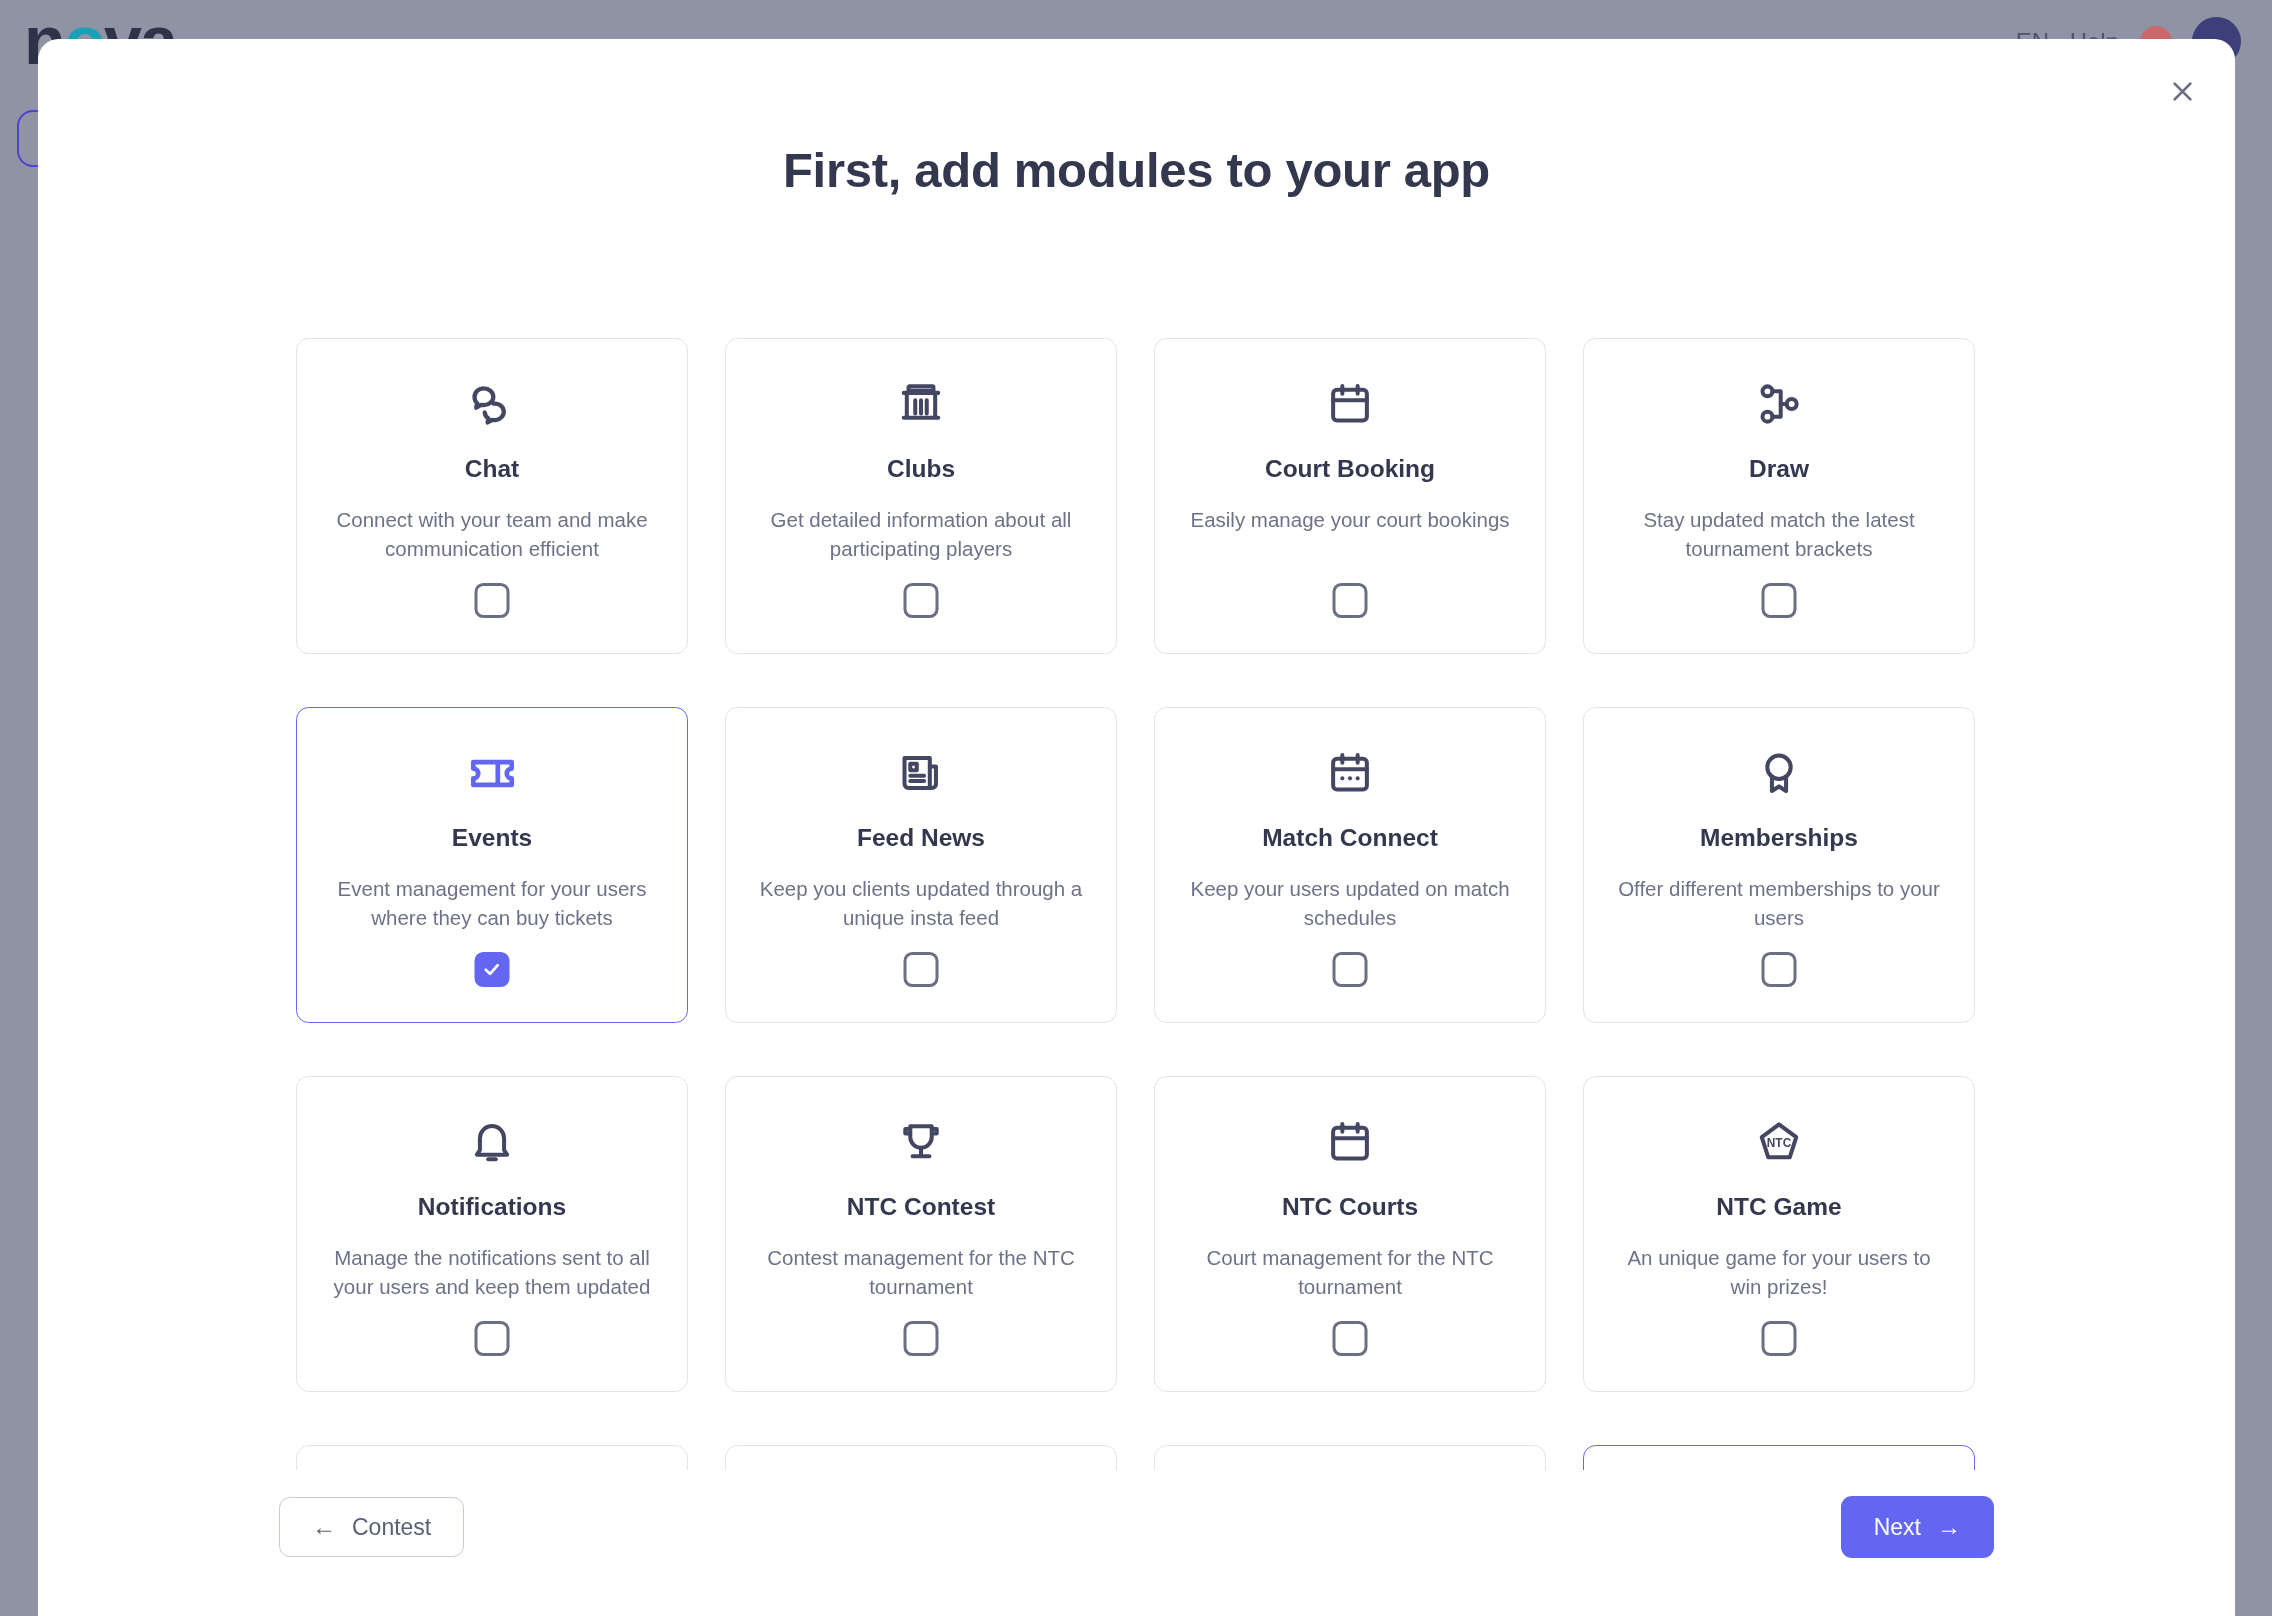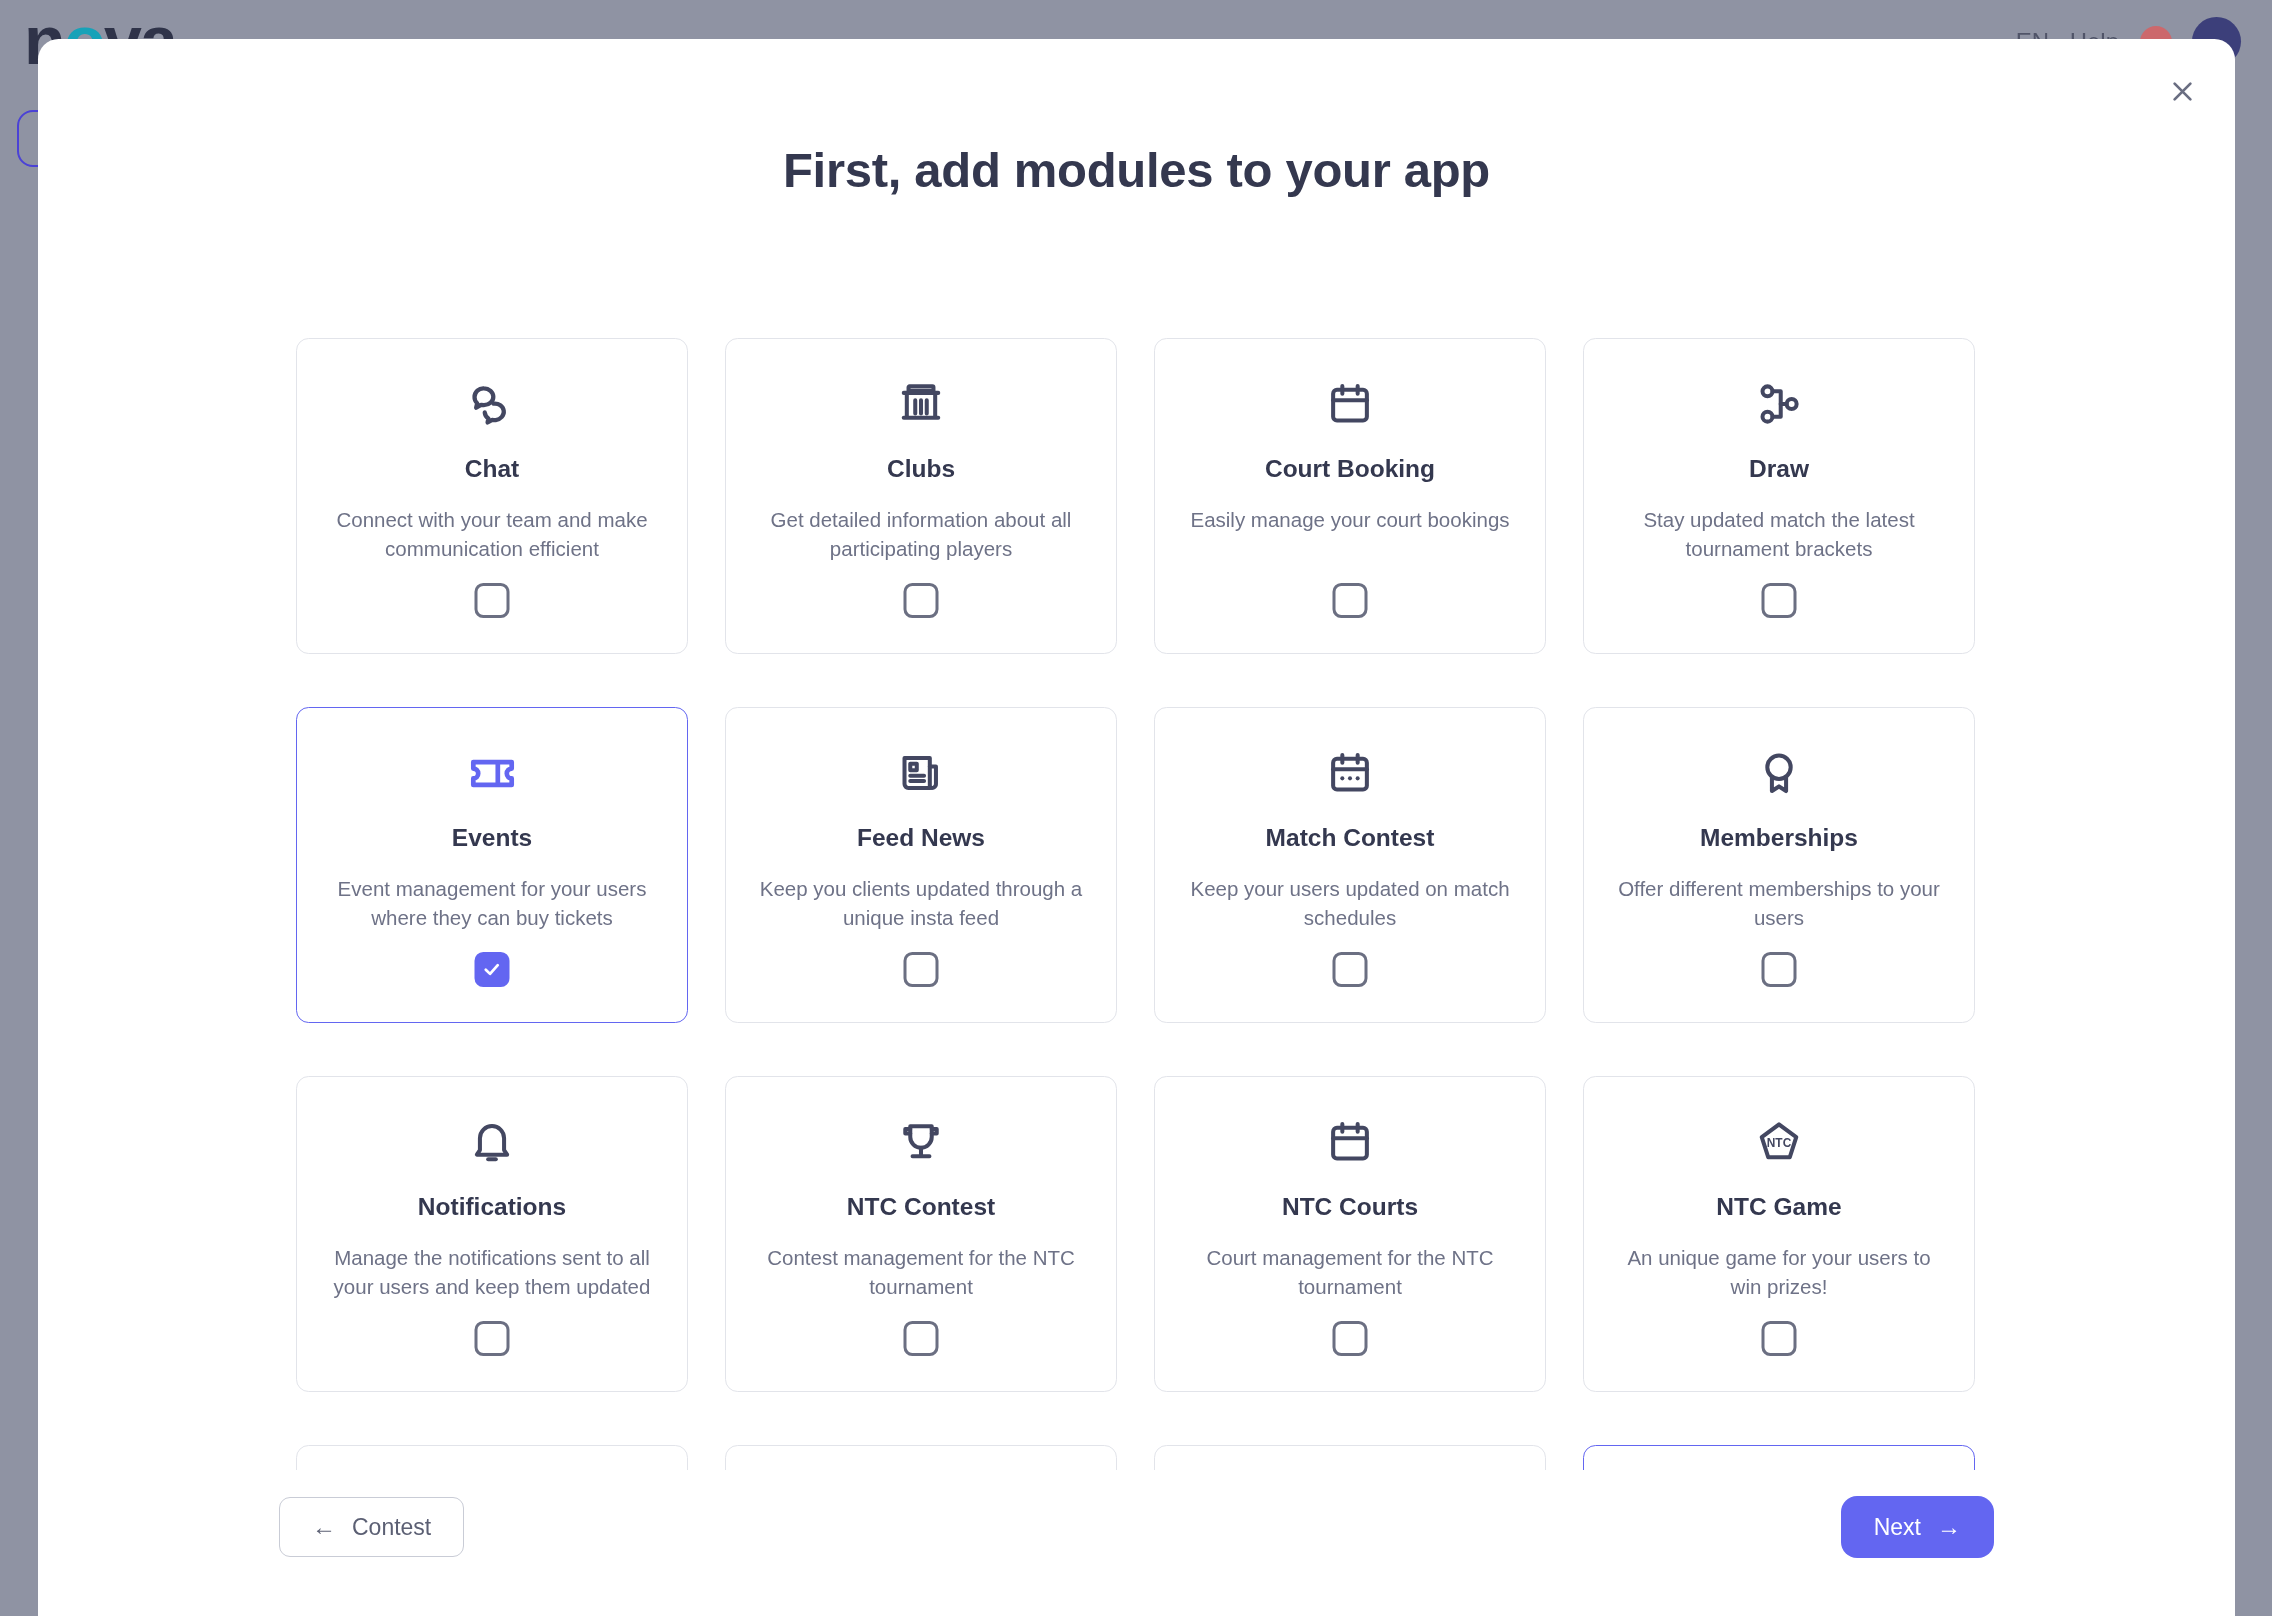--- a/index.html
+++ b/index.html
@@ -217,21 +217,21 @@
     font-family: inherit;
     cursor: pointer;
   }
   #next-btn {
     display: flex;
     align-items: center;
     gap: 16px;
     height: 62px;
     padding: 0 33px;
     border: none;
-    border-radius: 16px;
+    border-radius: 11px;
     background: #6366f1;
     font-size: 23px;
     color: #fff;
     font-family: inherit;
     cursor: pointer;
   }
   .arrow { font-size: 24px; line-height: 1; }
 </style>
 </head>
 <body>
@@ -346,21 +346,21 @@
           <div class="card-icon">
             <svg width="46" height="46" viewBox="0 0 24 24" fill="none" stroke="currentColor" stroke-width="2.1" stroke-linecap="round" stroke-linejoin="round">
               <rect x="3.2" y="4.6" width="17.6" height="16" rx="2"></rect>
               <path d="M3.2 10h17.6"></path>
               <path d="M8 2.6v4M16 2.6v4"></path>
               <circle cx="8" cy="14.8" r="1.05" fill="currentColor" stroke="none"></circle>
               <circle cx="12" cy="14.8" r="1.05" fill="currentColor" stroke="none"></circle>
               <circle cx="16" cy="14.8" r="1.05" fill="currentColor" stroke="none"></circle>
             </svg>
           </div>
-          <div class="card-title">Match Contest</div>
+          <div class="card-title">Match Connect</div>
           <div class="card-desc">Keep your users updated on match schedules</div>
           <div class="card-check"></div>
         </div>
         <div class="card">
           <div class="card-icon">
             <svg width="46" height="46" viewBox="0 0 24 24" fill="none" stroke="currentColor" stroke-width="2.1" stroke-linecap="round" stroke-linejoin="round">
               <circle cx="12" cy="9" r="6.1"></circle>
               <path d="M8.3 14.2v7.2l3.7-2.4 3.7 2.4v-7.2"></path>
             </svg>
           </div>

